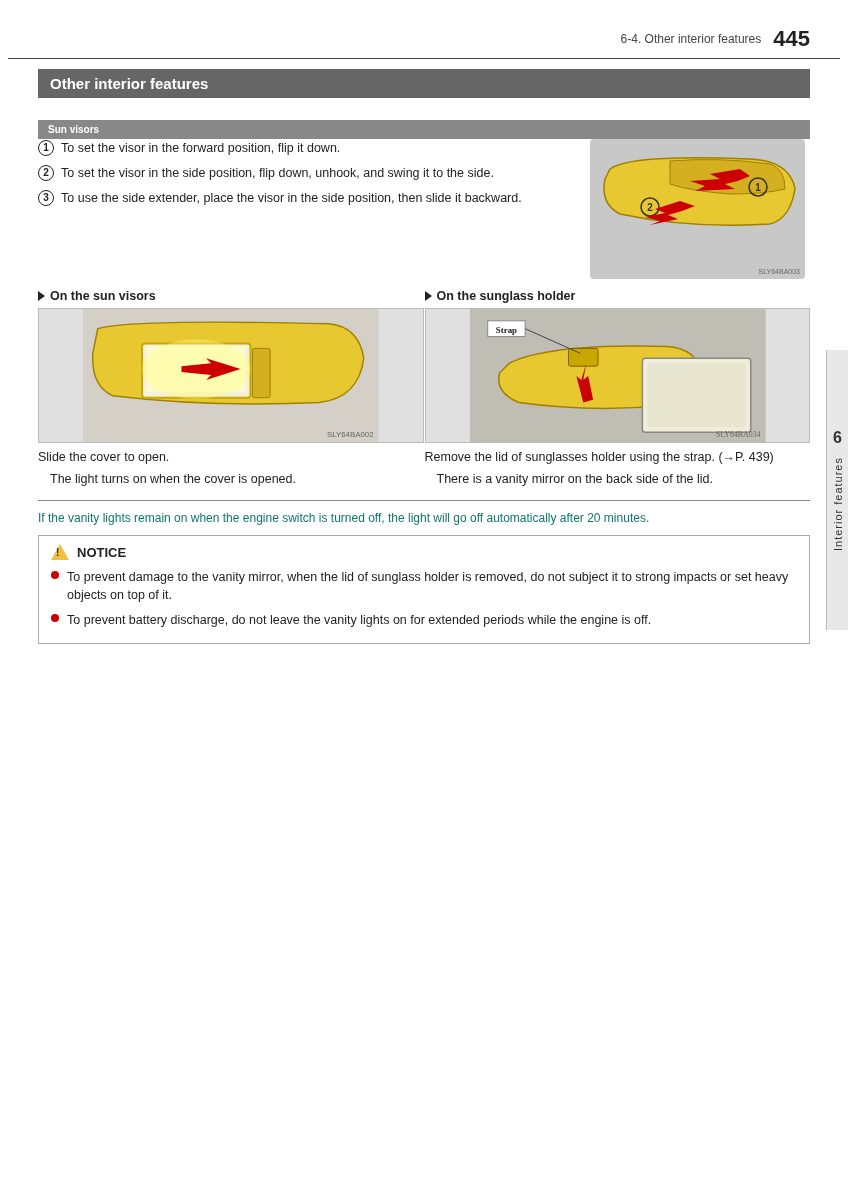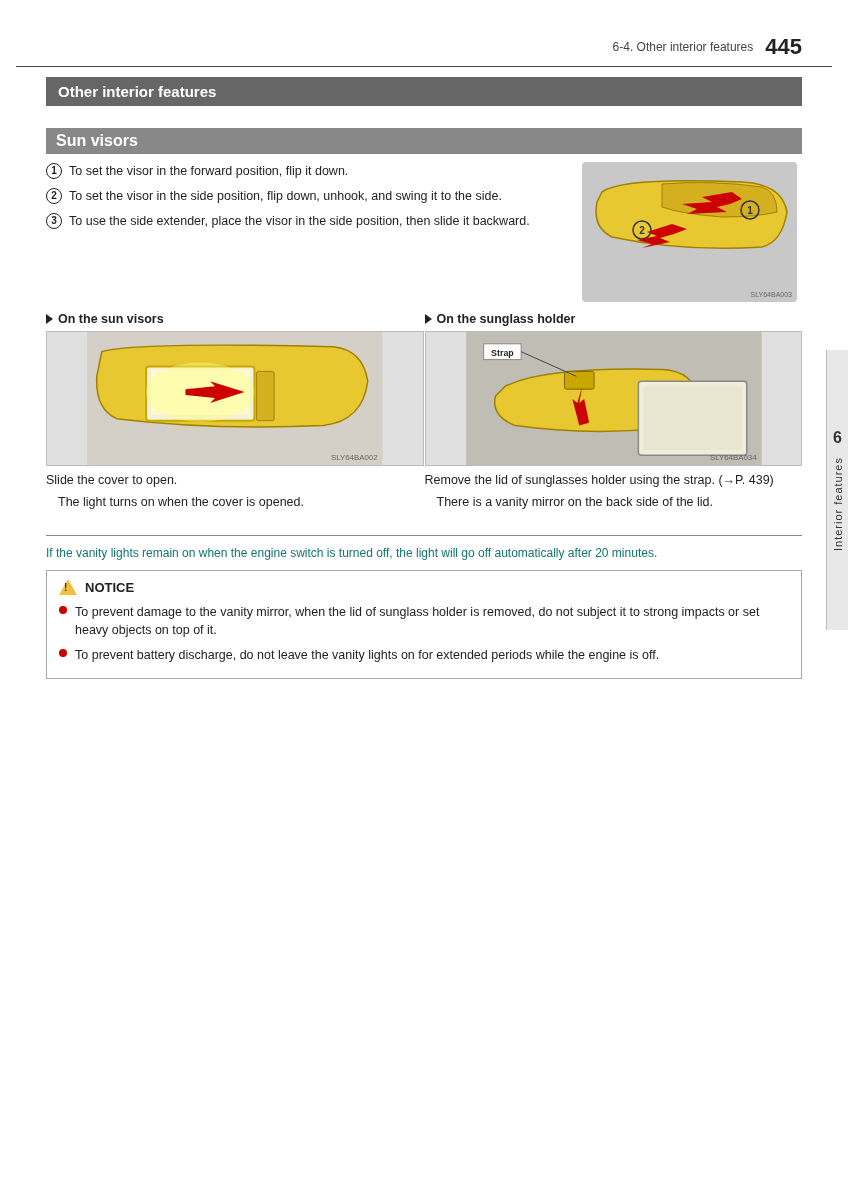--- a/index.html
+++ b/index.html
@@ -10,21 +10,21 @@
       color: #222;
       width: 848px;
       min-height: 1200px;
       position: relative;
     }
 
     .page-wrapper {
       width: 848px;
       min-height: 1200px;
       background: #fff;
-      padding: 16px;
+      padding: 8px;
       position: relative;
     }
 
     
     .page-header {
       display: flex;
       justify-content: flex-end;
       align-items: center;
       padding: 18px 30px 6px 30px;
       border-bottom: 1.5px solid #444;
@@ -54,25 +54,24 @@
       font-weight: bold;
       padding: 6px 12px;
       margin-top: 10px;
       margin-bottom: 22px;
     }
 
     
     .subsection-title-bar {
       background: #888;
       color: #fff;
-      font-size: 16px;
+      font-size: 10px;
       font-weight: bold;
       padding: 4px 10px;
       margin-top: 10px;
-      margin-bottom: 8px;
     }
 
     
     .sun-visors-content {
       display: flex;
       gap: 16px;
       margin-bottom: 10px;
     }
     .sun-visors-text {
       flex: 1;
@@ -101,21 +100,21 @@
       font-weight: bold;
       margin-right: 7px;
       flex-shrink: 0;
       margin-top: 1px;
     }
 
     
     .vanity-mirrors-content {
       display: flex;
       gap: 1px;
-      margin-bottom: 20px;
+      margin-bottom: 8px;
       align-items: center;
     }
     .vanity-col {
       flex: 1;
     }
     .vanity-col-label {
       display: flex;
       align-items: center;
       font-size: 12.5px;
       font-weight: bold;
@@ -340,21 +339,21 @@
         </div>
         <div class="img-caption-text">Slide the cover to open.</div>
         <div class="img-caption-sub">The light turns on when the cover is opened.</div>
       </div>
 
       <div class="vanity-col">
         <div class="vanity-col-label">
           <span class="arrow-right"></span>
           <span>On the sunglass holder</span>
         </div>
-        <div class="img-box" style="position:relative;">
+        <div class="img-box" style="position:relative;font-family:Liberation Serif, serif;">
           <svg width="100%" height="100%" viewBox="0 0 300 135">
             <rect x="0" y="0" width="300" height="135" fill="#d4d0c8"></rect>
 
             <rect x="0" y="0" width="300" height="135" fill="#c0bdb5"></rect>
 
             <path d="M40,55 Q80,35 200,38 Q230,40 235,65 Q230,95 200,98 Q120,105 50,95 Q25,85 30,65 Z" fill="#e8c830" stroke="#a08000" stroke-width="1.5"></path>
 
             <rect x="100" y="40" width="30" height="18" fill="#c8a800" stroke="#806000" stroke-width="1" rx="2"></rect>
 
             <polygon points="125,92 120,68 115,72 118,55 113,72 108,68 115,95" fill="#cc0000"></polygon>

